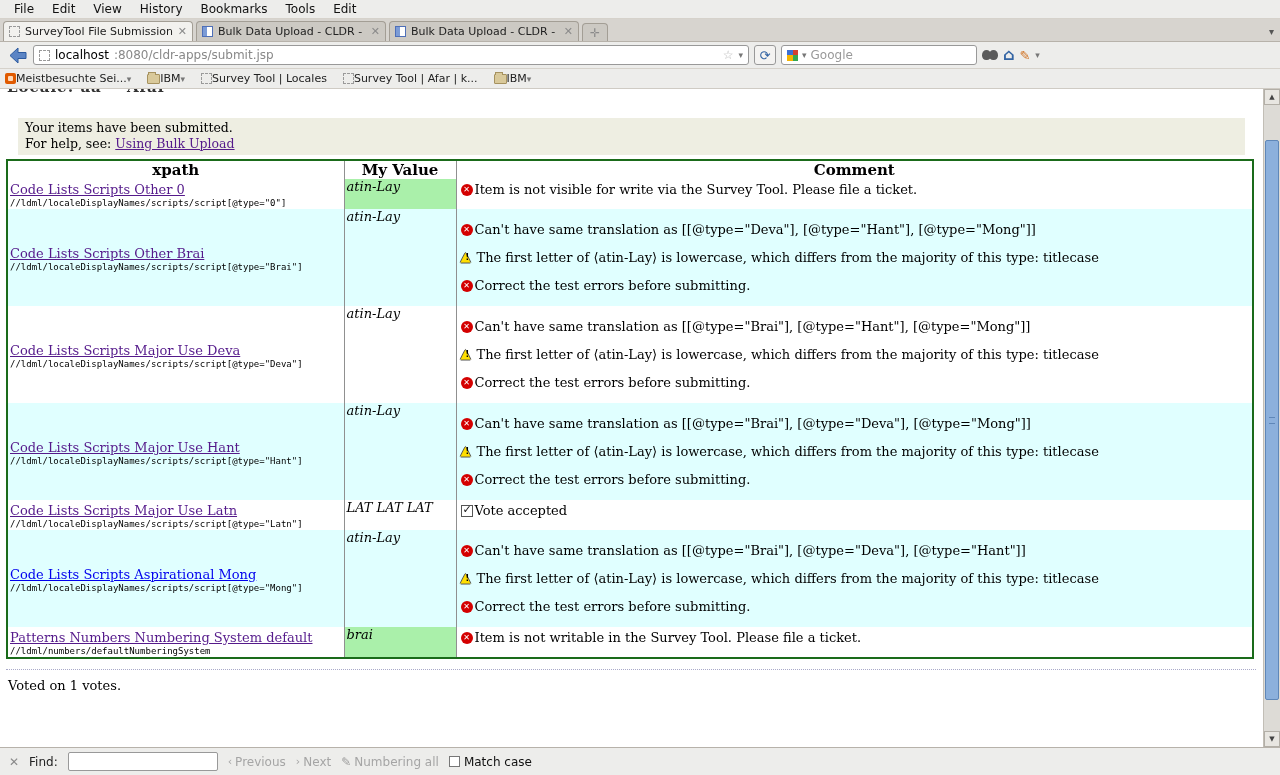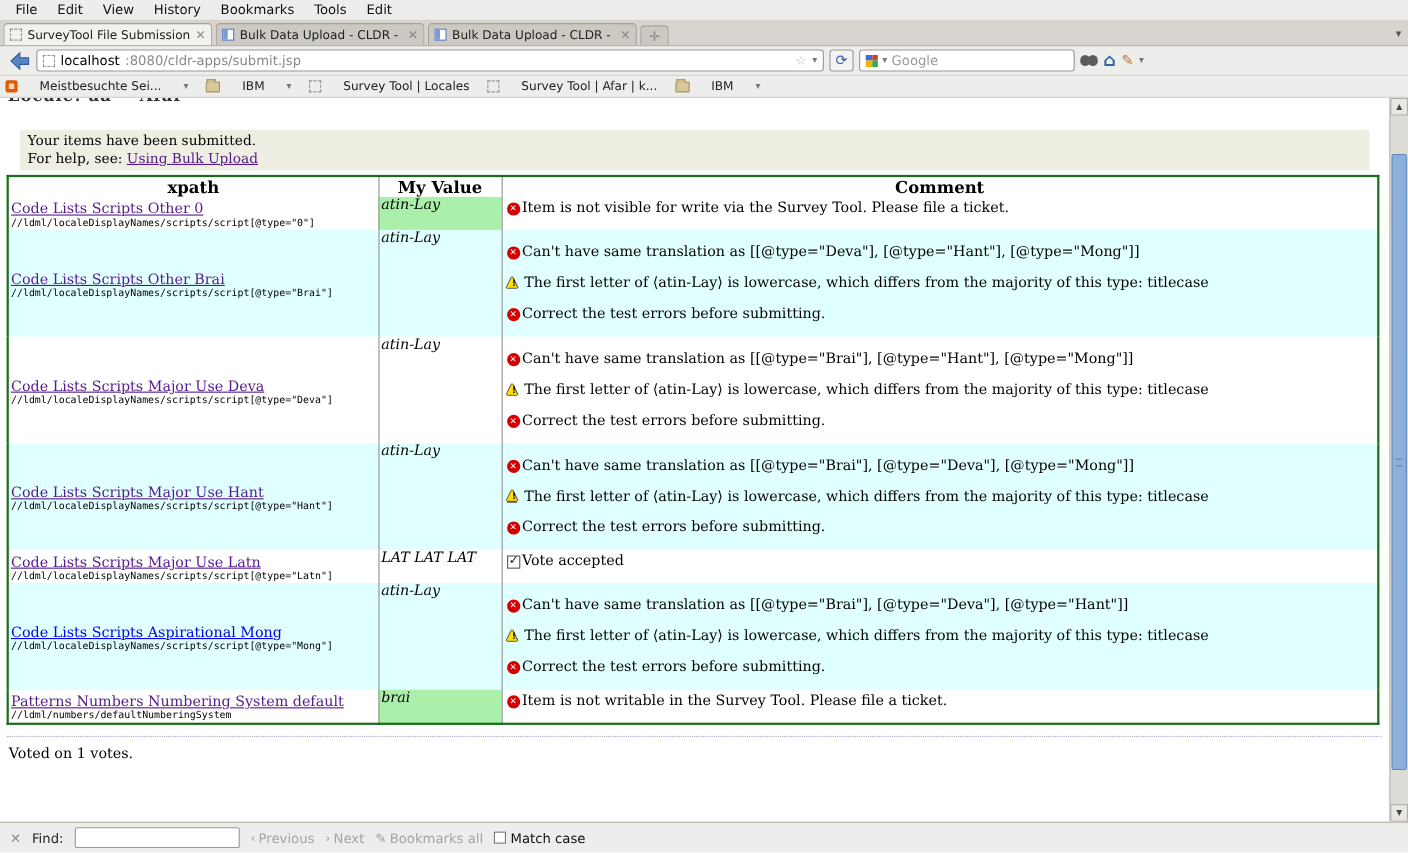--- a/index.html
+++ b/index.html
@@ -68,21 +68,21 @@
   .binoculars { position:relative; width:16px; height:12px; }
   .binoculars::before,.binoculars::after { content:""; position:absolute; top:1px; width:9px; height:10px; border-radius:50% 50% 45% 45%; background:#5b5b5b; }
   .binoculars::before{left:0;} .binoculars::after{right:0;}
   .home-icon { color:#3465a4; font-size:16px; font-weight:bold; line-height:1; }
   .quill-icon { color:#cf7020; font-size:13px; }
 
   .bookmarksbar {
     height:20px; background:#ededeb; border-bottom:1px solid #cfcbc4;
     display:flex; align-items:center; gap:16px; padding-left:5px; font-size:11px; color:#222;
   }
-  .bm { display:flex; align-items:center; gap:20px; }
+  .bm { display:flex; align-items:center; gap:0; }
   .bm-red { width:11px; height:11px; background:#e05a00; border-radius:2px; position:relative; flex:none;}
   .bm-red::before{content:""; position:absolute; left:3px; top:3px; width:5px; height:5px; background:#ffd9b8; border-radius:1px;}
   .folder { width:13px; height:10px; background:#d9c99a; border:1px solid #a6925f; border-radius:1px; position:relative; flex:none;}
   .folder::before{content:""; position:absolute; left:0; top:-3px; width:6px; height:2px; background:#d9c99a; border:1px solid #a6925f; border-bottom:none;}
 
   
   .content { position:relative; height:658px; background:#fff; overflow:hidden; }
   .pagearea { margin-right:17px; overflow:hidden; height:100%;
     font-family:"DejaVu Serif","Liberation Serif",serif; color:#000; }
 
@@ -399,19 +399,19 @@
   <span class="fb-dis">
     <span class="fb-chev">‹</span>
     <span>Previous</span>
   </span>
   <span class="fb-dis">
     <span class="fb-chev">›</span>
     <span>Next</span>
   </span>
   <span class="fb-dis">
     <span class="hl-pen">✎</span>
-    <span>Bookmarks all</span>
+    <span>Numbering all</span>
   </span>
   <span class="fb-case">
     <span class="fb-checkbox"></span>
     <span>Match case</span>
   </span>
 </div>
 
 </body></html>

